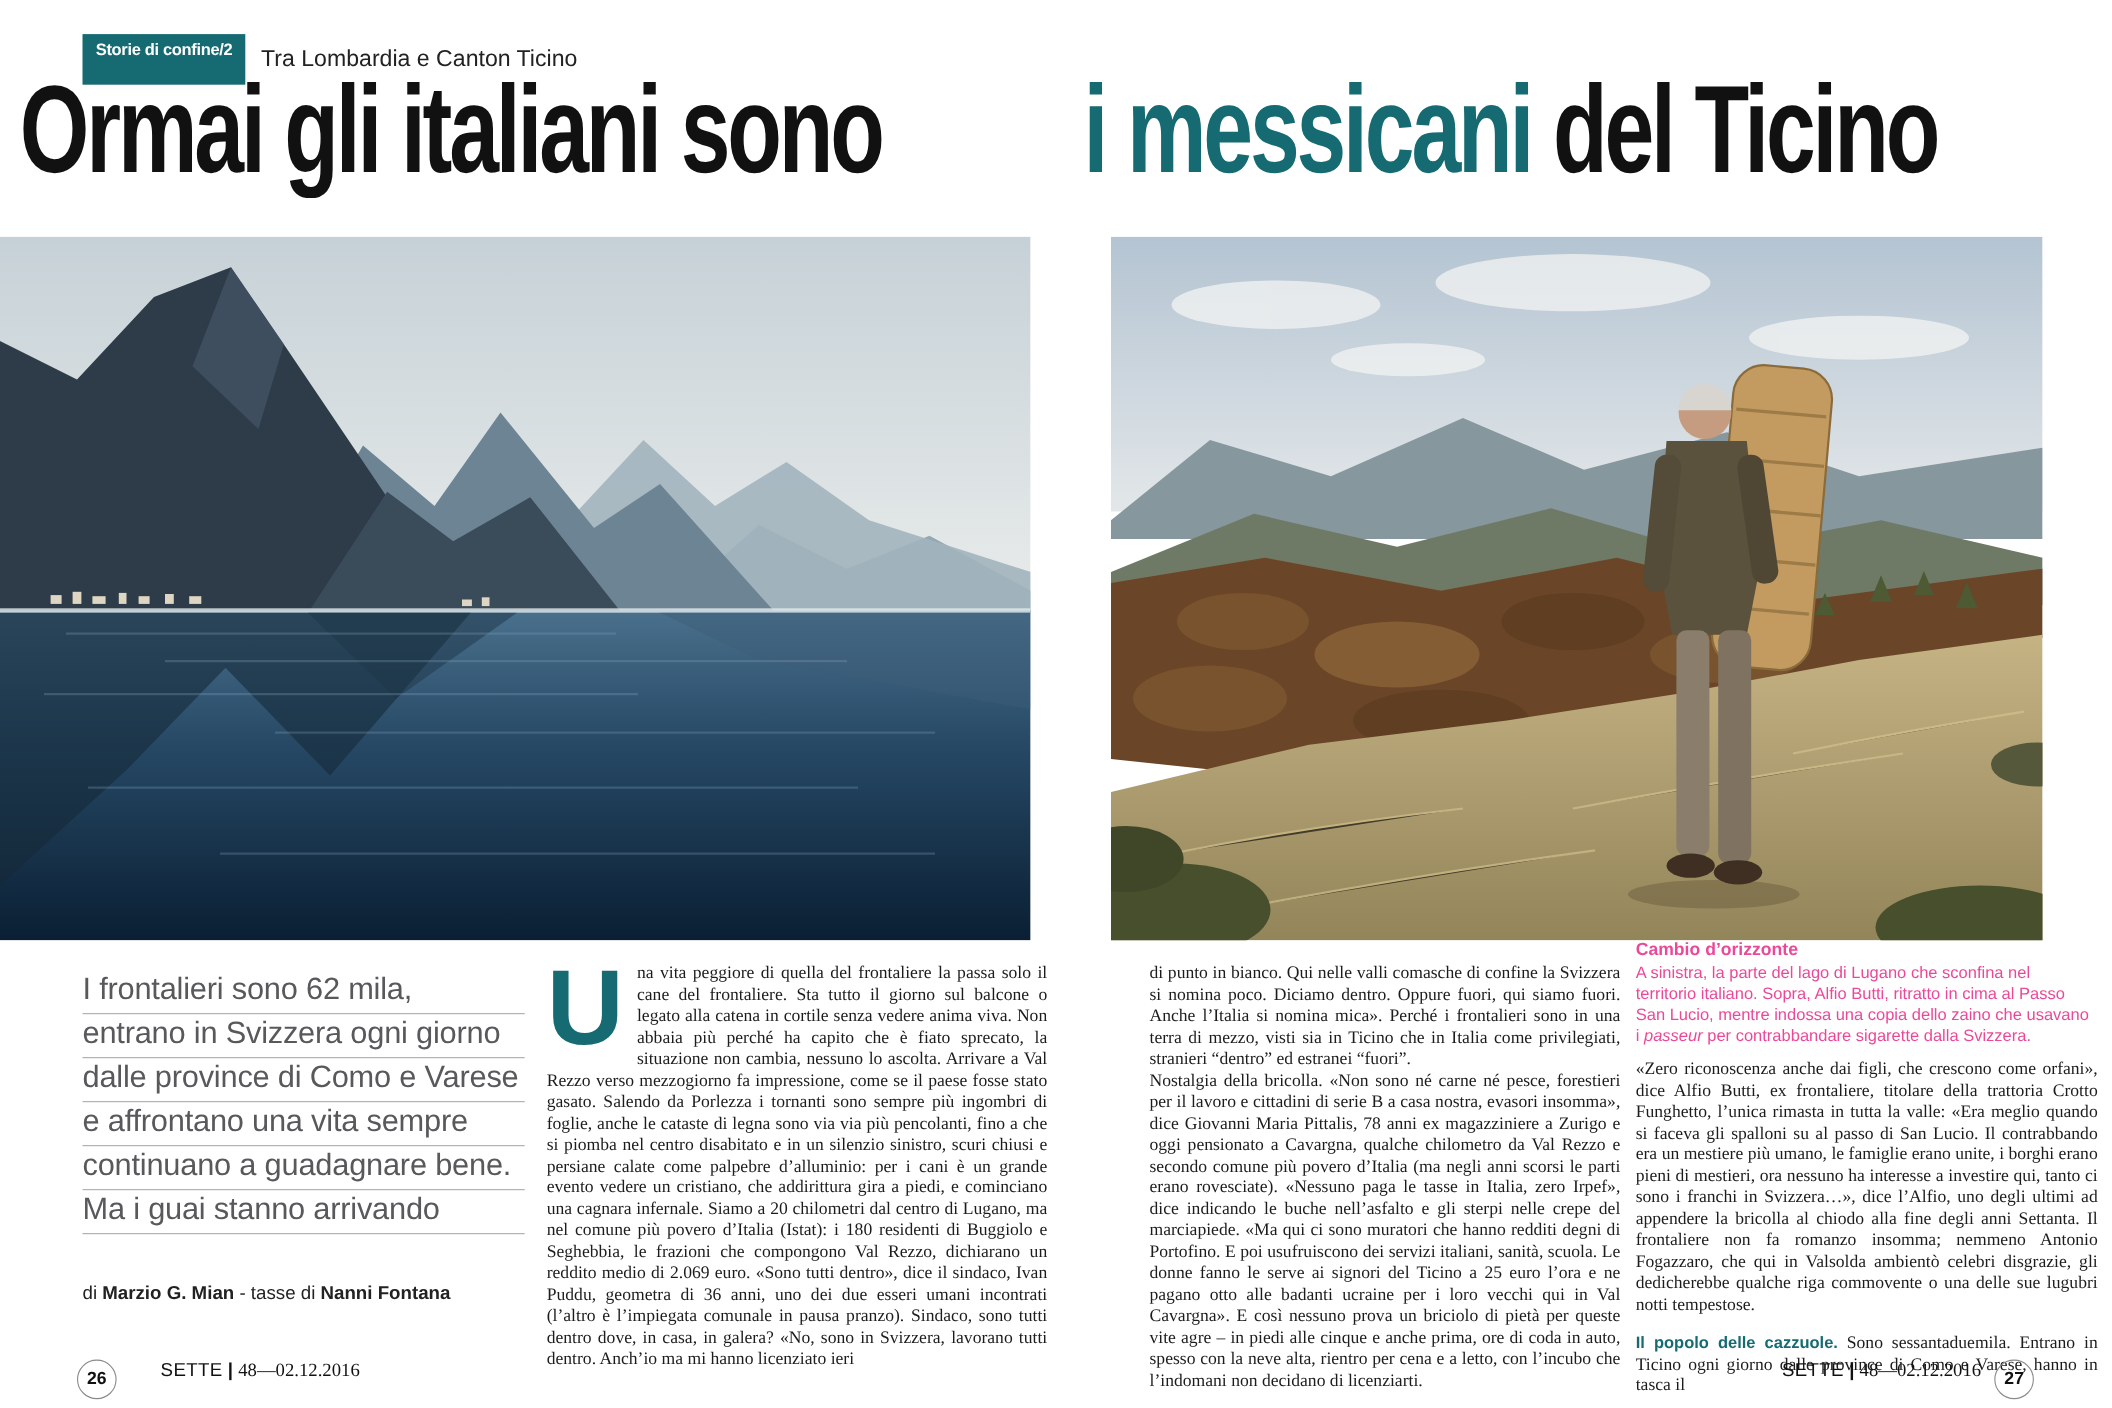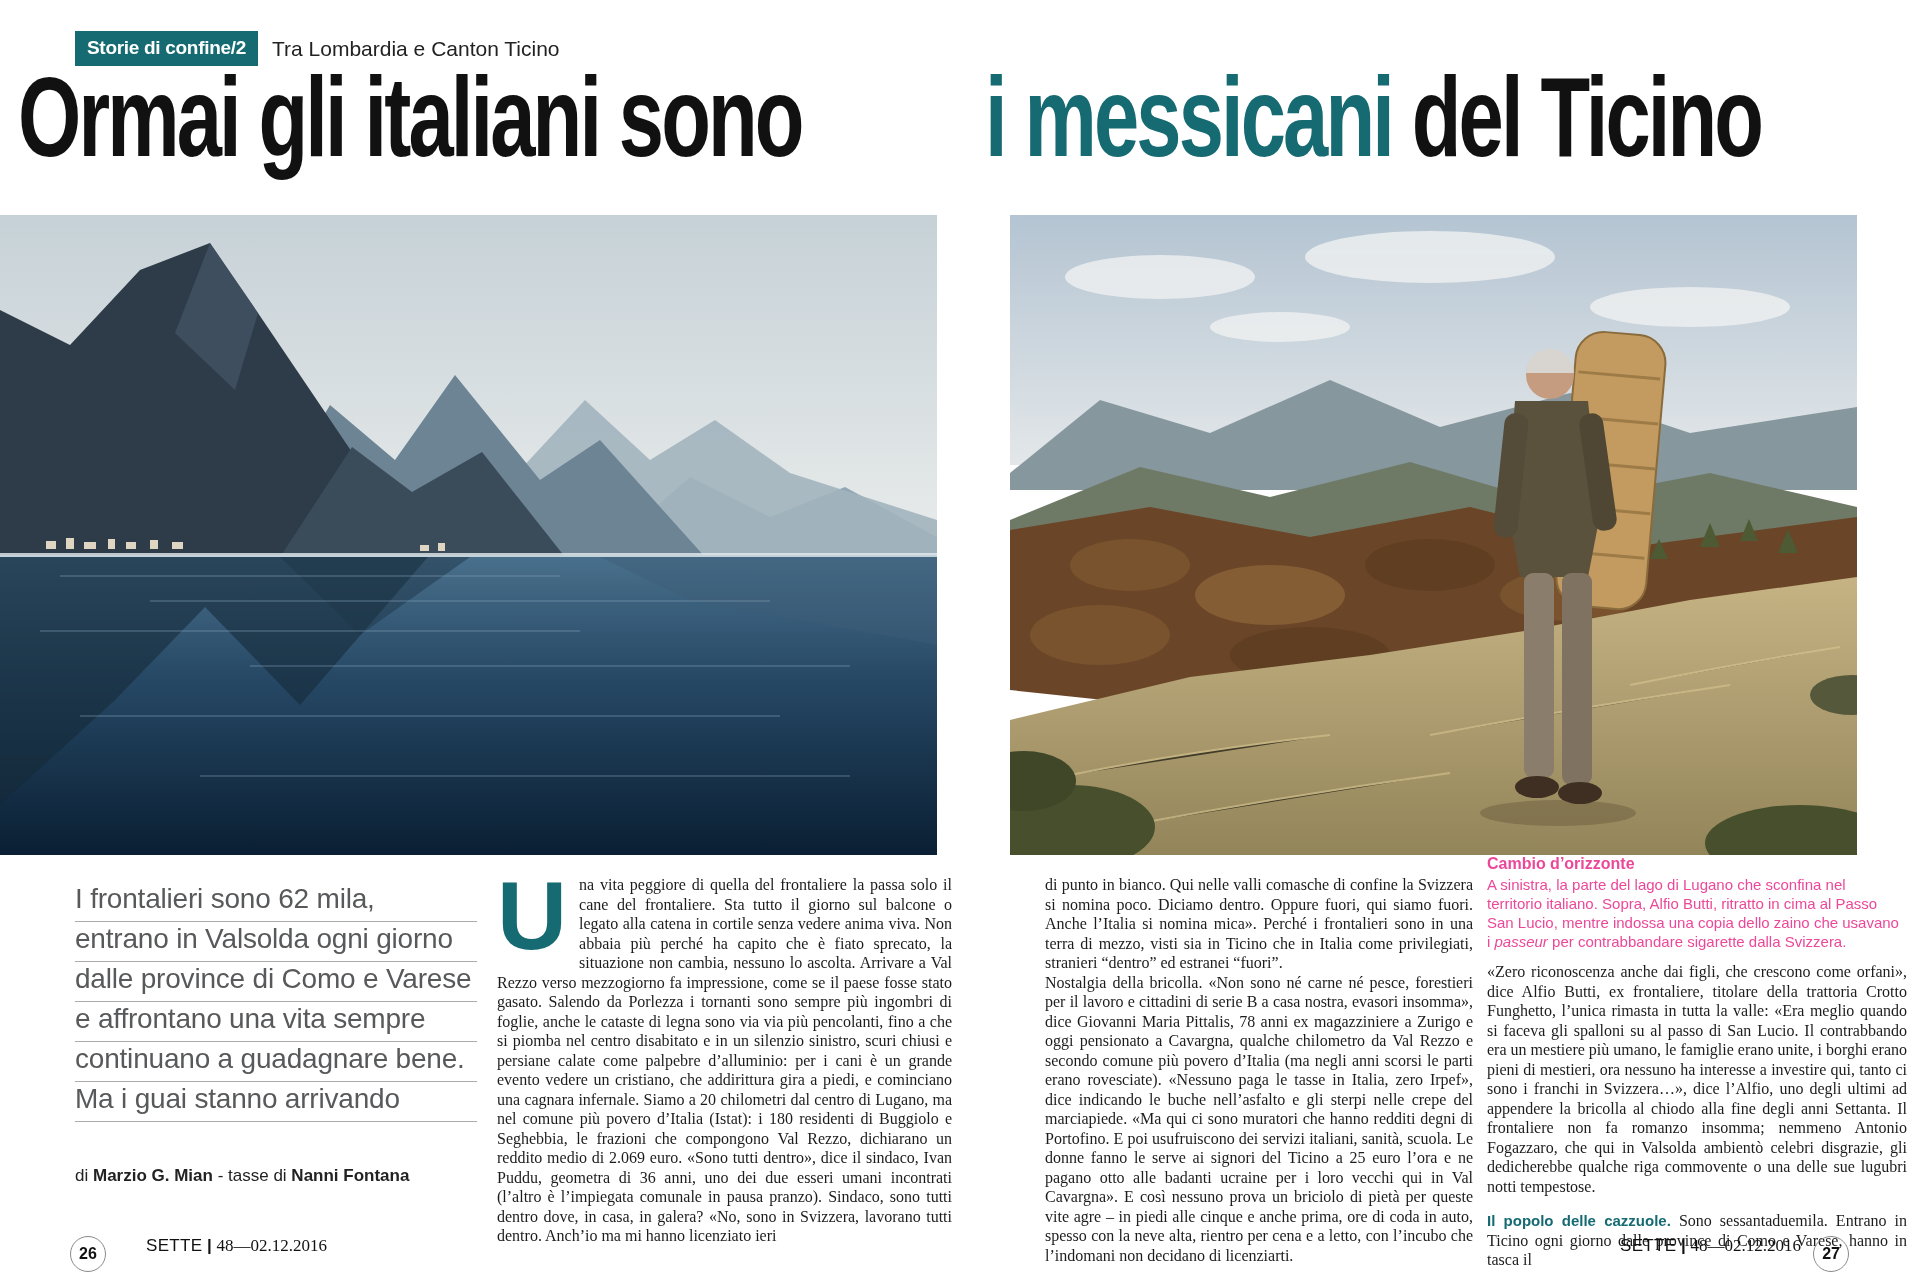--- a/index.html
+++ b/index.html
@@ -3,22 +3,22 @@
 <meta charset="utf-8">
 <style>
   :root { --teal:#166b73; --ink:#111; --body:#1c1c1c; --gray:#58595b; }
   * { margin:0; padding:0; box-sizing:border-box; }
   html,body { background:#ffffff; }
   .spread { position:relative; width:1920px; height:1280px; background:#fff; overflow:hidden;
             font-family:"Liberation Sans", sans-serif; }
 
   
   .kicker { position:absolute; left:75px; top:31px; display:flex; align-items:center; gap:14px; }
-  .kicker-tag { background:var(--teal); color:#fff; font-weight:bold; font-size:19px;
-                padding:6px 12px 7px; letter-spacing:-0.3px; }
+  .kicker-tag { background:var(--teal); color:#fff; font-weight:bold; font-size:15px;
+                padding:6px 12px 23px; letter-spacing:-0.3px; }
   .kicker-sub { color:#222; font-size:21px; }
 
   
   .headline { position:absolute; top:58px; left:0; width:1920px; height:130px; color:var(--ink); }
   .hl { position:absolute; white-space:nowrap; font-weight:bold; font-size:113px; letter-spacing:-4px;
         transform:scaleX(0.72); transform-origin:left top; line-height:1.05; }
   .hl-left  { left:18px; top:0; }
   .hl-right { left:985px; top:0; }
   .hl-teal { color:var(--teal); }
 
@@ -191,21 +191,21 @@
         <rect x="514" y="358" width="30" height="205" rx="9" fill="#8a7d6b"></rect>
         <rect x="552" y="358" width="30" height="212" rx="9" fill="#7f7261"></rect>
         <ellipse cx="527" cy="572" rx="22" ry="11" fill="#3e2f22"></ellipse>
         <ellipse cx="570" cy="578" rx="22" ry="11" fill="#3e2f22"></ellipse>
       </g>
     </svg>
   </div>
 
   <div class="standfirst">
     <div class="sf-line">I frontalieri sono 62 mila,</div>
-    <div class="sf-line">entrano in Valsolda ogni giorno</div>
+    <div class="sf-line">entrano in Svizzera ogni giorno</div>
     <div class="sf-line">dalle province di Como e Varese</div>
     <div class="sf-line">e affrontano una vita sempre</div>
     <div class="sf-line">continuano a guadagnare bene.</div>
     <div class="sf-line">Ma i guai stanno arrivando</div>
   </div>
 
   <div class="byline"><span>di </span><b>Marzio G. Mian</b><span>  -  tasse di </span><b>Nanni Fontana</b></div>
 
   <div class="bodycol col-1">
     <p><span class="dropcap">U</span><span>na vita peggiore di quella del frontaliere la passa solo il cane del frontaliere. Sta tutto il giorno sul balcone o legato alla catena in cortile senza vedere anima viva. Non abbaia più perché ha capito che è fiato sprecato, la situazione non cambia, nessuno lo ascolta. Arrivare a Val Rezzo verso mezzogiorno fa impressione, come se il paese fosse stato gasato. Salendo da Porlezza i tornanti sono sempre più ingombri di foglie, anche le cataste di legna sono via via più pencolanti, fino a che si piomba nel centro disabitato e in un silenzio sinistro, scuri chiusi e persiane calate come palpebre d’alluminio: per i cani è un grande evento vedere un cristiano, che addirittura gira a piedi, e cominciano una cagnara infernale. Siamo a 20 chilometri dal centro di Lugano, ma nel comune più povero d’Italia (Istat): i 180 residenti di Buggiolo e Seghebbia, le frazioni che compongono Val Rezzo, dichiarano un reddito medio di 2.069 euro. «Sono tutti dentro», dice il sindaco, Ivan Puddu, geometra di 36 anni, uno dei due esseri umani incontrati (l’altro è l’impiegata comunale in pausa pranzo). Sindaco, sono tutti dentro dove, in casa, in galera? «No, sono in Svizzera, lavorano tutti dentro. Anch’io ma mi hanno licenziato ieri</span></p>

